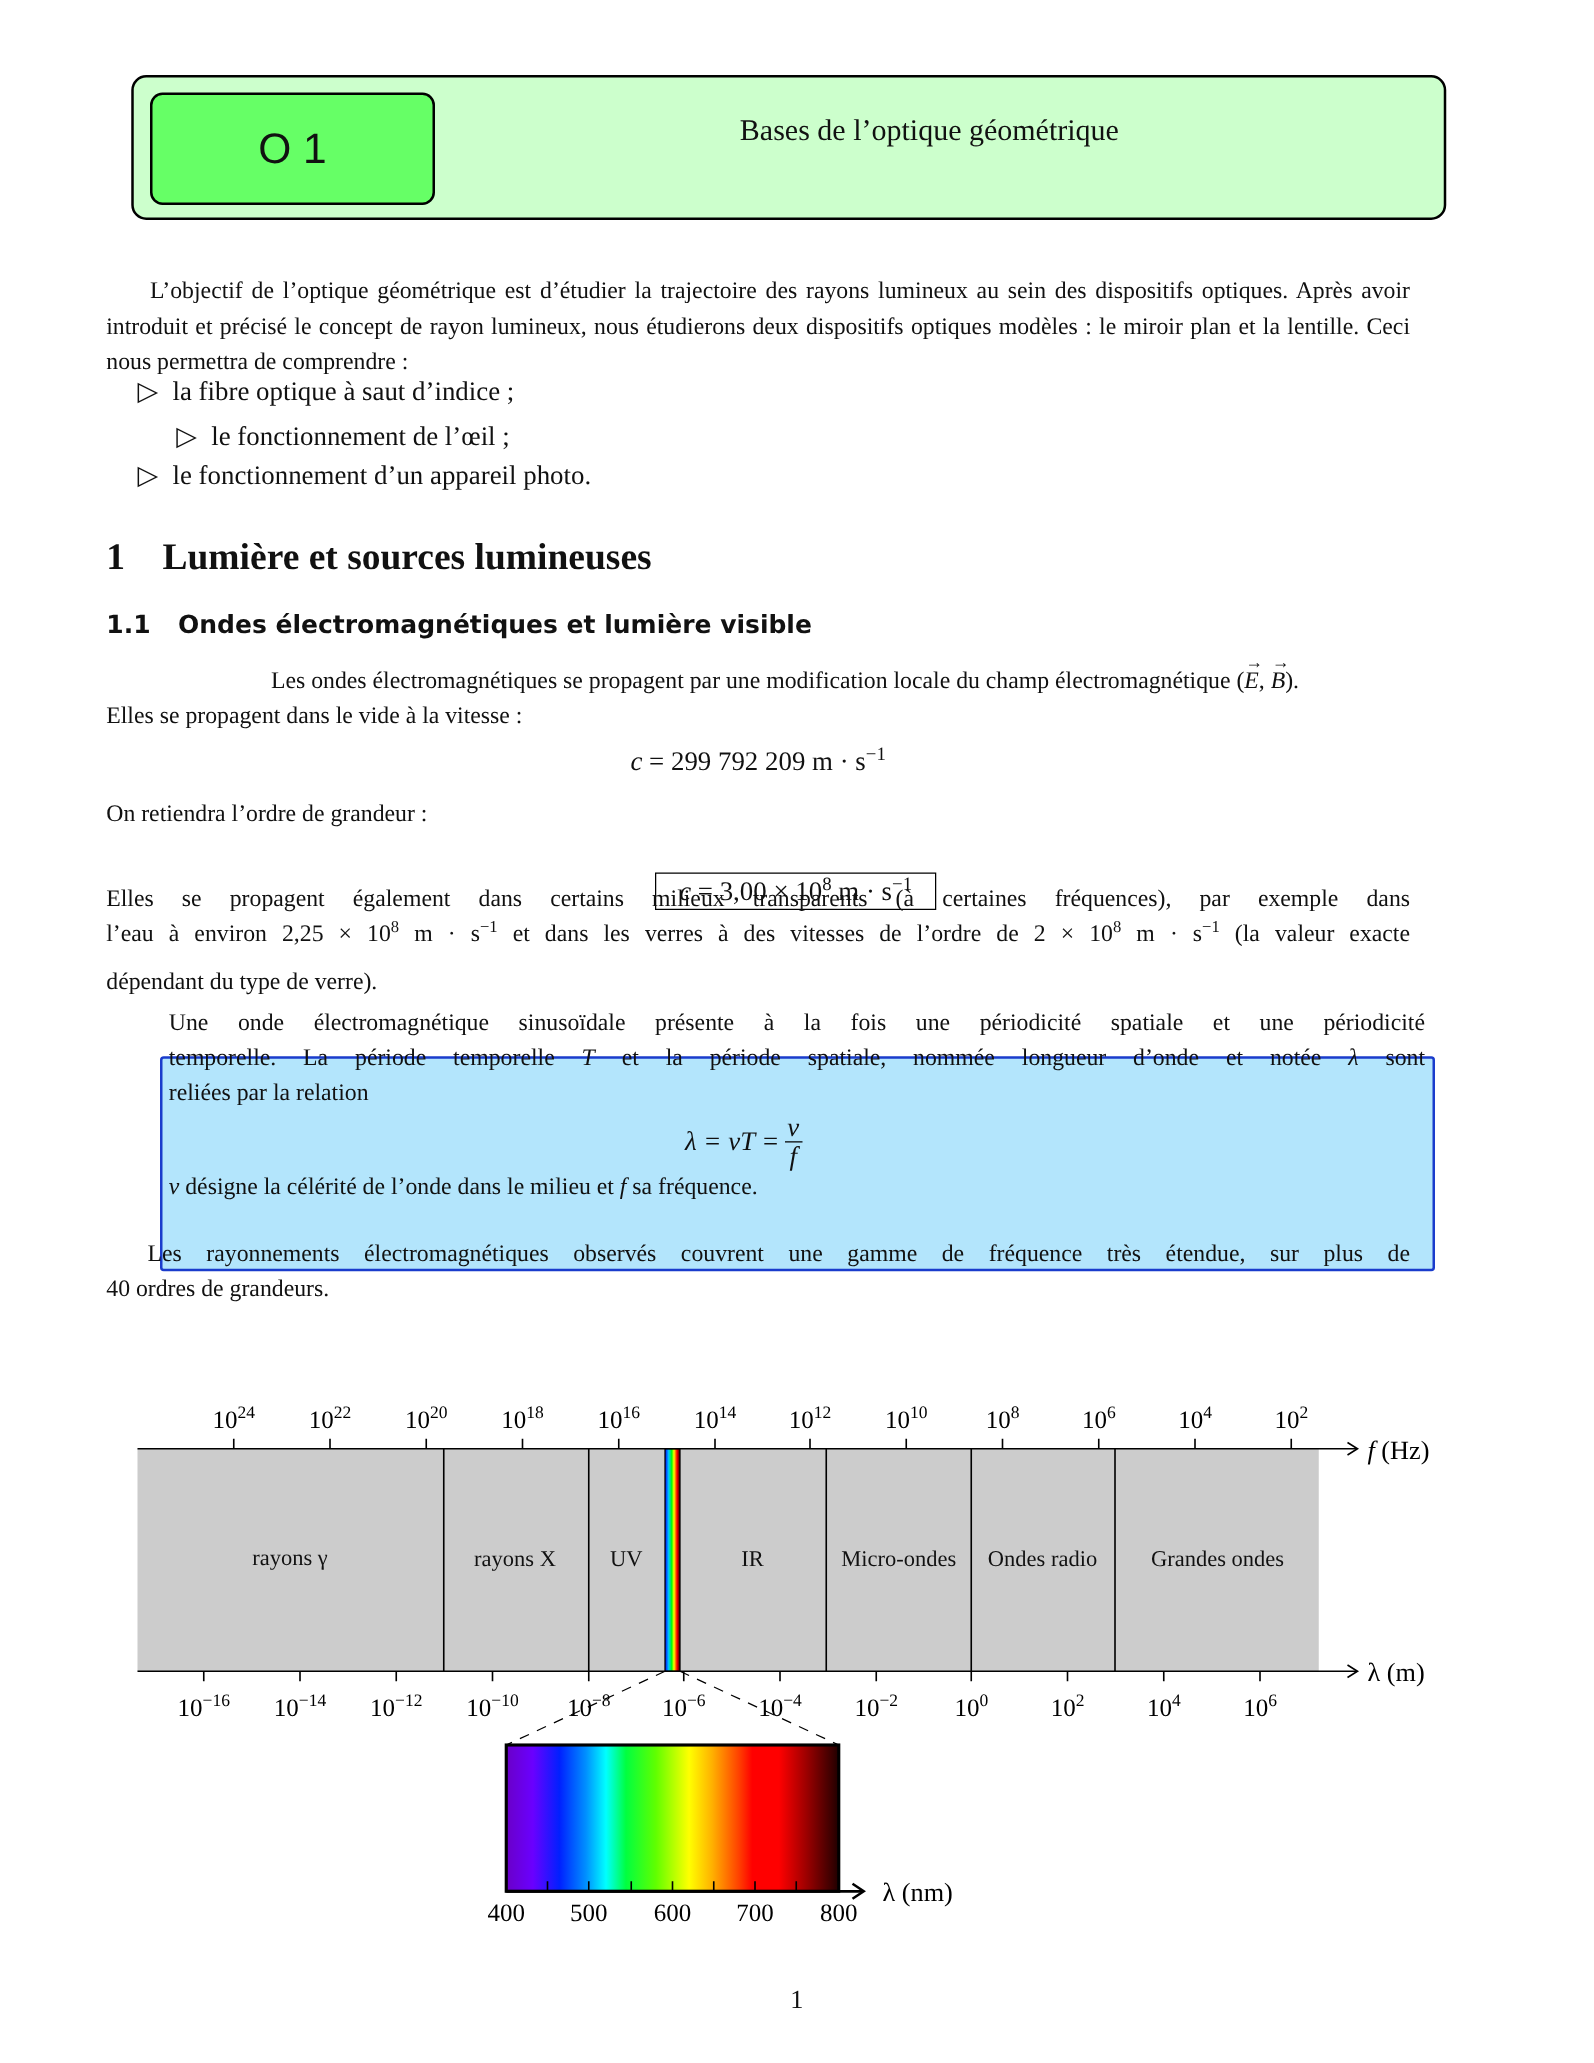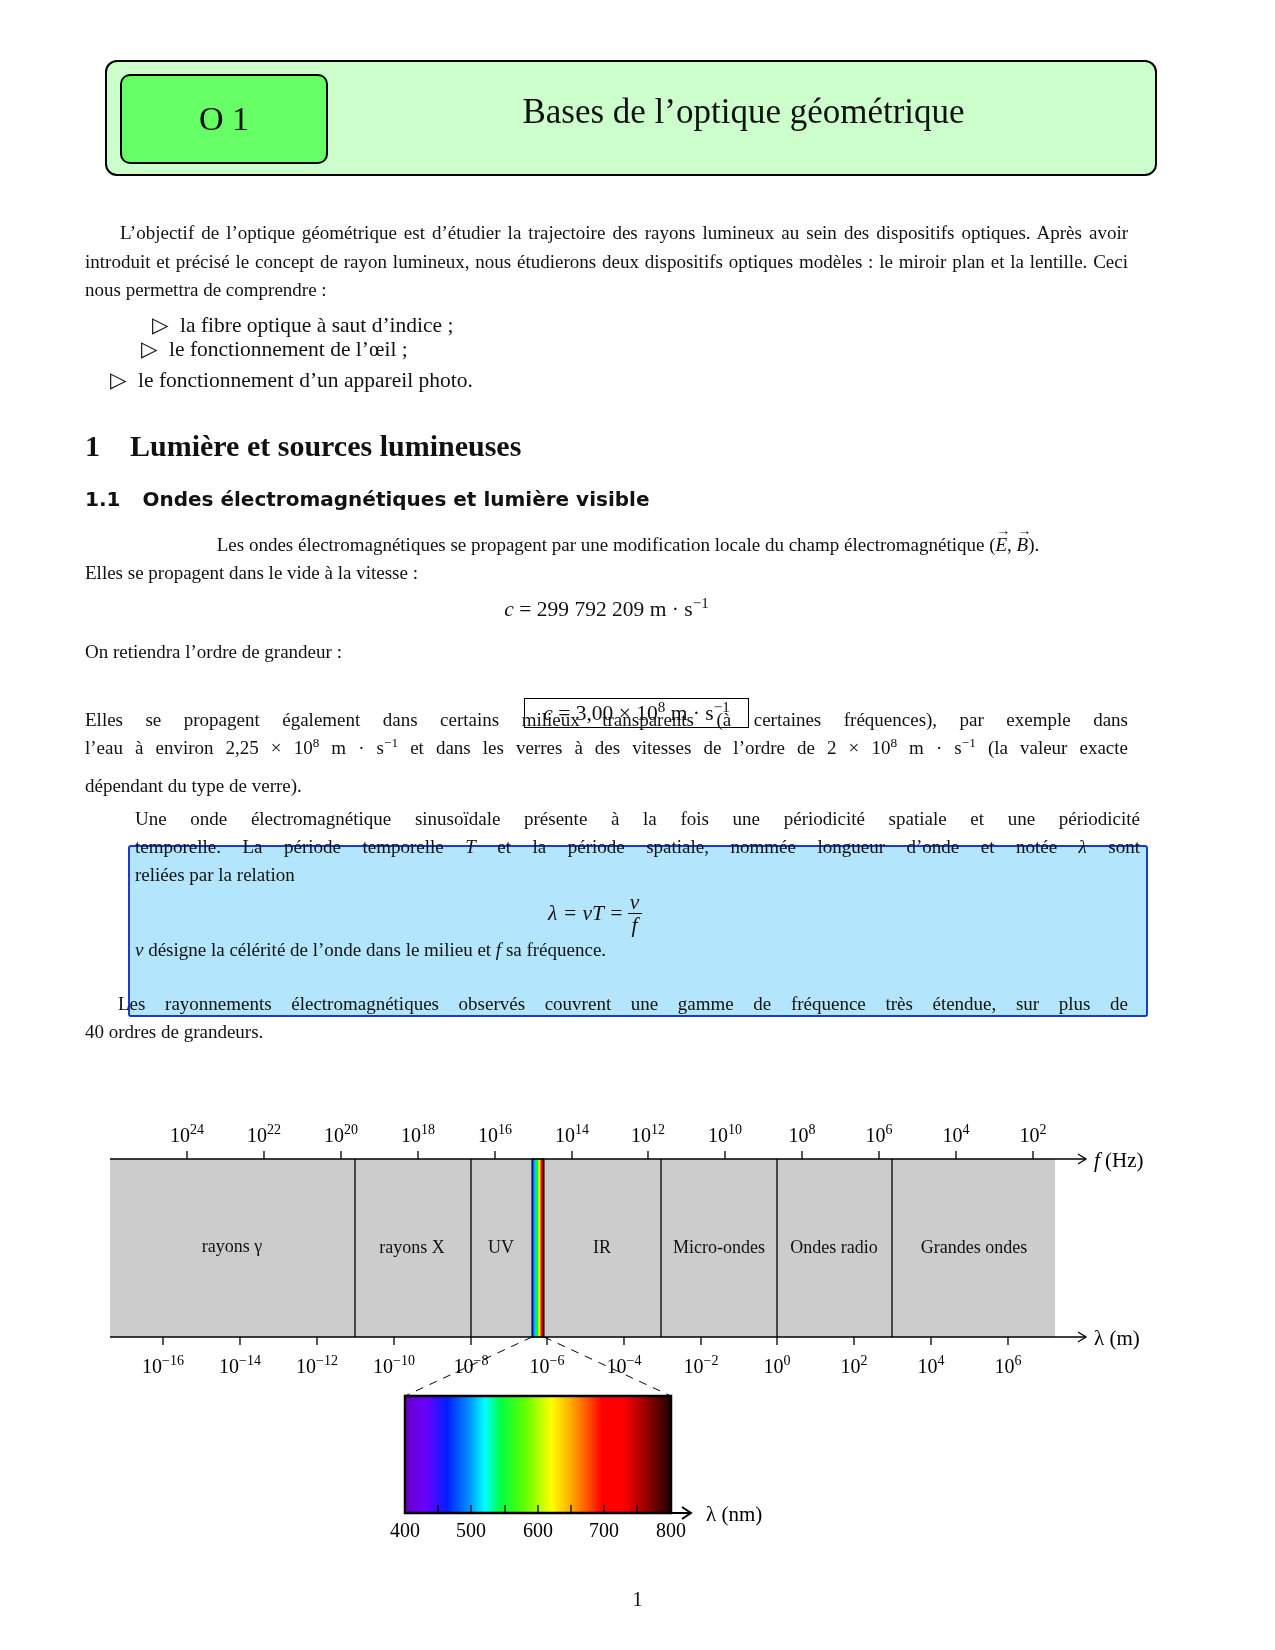--- a/index.html
+++ b/index.html
@@ -3,26 +3,26 @@
 <meta charset="utf-8">
 <style>
   html, body { margin:0; padding:0; background:#ffffff; }
   body { width:1275px; height:1650px; position:relative; overflow:hidden;
          font-family:"DejaVu Serif", "Liberation Serif", serif; color:#111; }
   .abs { position:absolute; }
 
   
   #banner { left:105px; top:60px; width:1052px; height:116px; background:#ccffcc;
             border:2.5px solid #000; border-radius:12px; box-sizing:border-box; }
-  #chapter-box { left:120px; top:74px; width:208px; height:90px; background:#66ff66;
+  #chapter-box { left:120px; top:74px; width:228px; height:90px; background:#66ff66;
             border:2px solid #000; border-radius:10px; box-sizing:border-box;
             display:flex; align-items:center; justify-content:center;
-            font-size:34px; font-family:Liberation Serif, serif; }
+            font-size:34px; font-family:Liberation Sans, sans-serif; }
   #chapter-title { left:330px; top:92px; width:827px; text-align:center;
-            font-family:"Liberation Serif", serif; font-size:35px; }
+            font-family:"Liberation Serif", serif; font-size:24px; }
 
   .para { font-family:"Liberation Serif", serif; font-size:19px; line-height:28.5px;
           text-align:justify; }
   .indent { text-indent:35px; }
   .bullet { font-family:"Liberation Serif", serif; font-size:21.5px; }
   .bullet .tri { display:inline-block; width:28px; }
 
   .h1 { font-family:Liberation Serif, serif; font-weight:bold; font-size:30px; }
   .h2 { font-family:"DejaVu Sans", sans-serif; font-weight:bold; font-size:20px; }
 
@@ -48,21 +48,21 @@
 <body>
 
 <div id="banner" class="abs"></div>
 <div id="chapter-box" class="abs">
   <span>O 1</span>
 </div>
 <div id="chapter-title" class="abs">Bases de l’optique géométrique</div>
 
 <div class="abs para indent" style="left:85px; top:219px; width:1043px;">L’objectif de l’optique géométrique est d’étudier la trajectoire des rayons lumineux au sein des dispositifs optiques. Après avoir introduit et précisé le concept de rayon lumineux, nous étudierons deux dispositifs optiques modèles : le miroir plan et la lentille. Ceci nous permettra de comprendre :</div>
 
-<div class="abs bullet" style="left:110px; top:312px;margin-left:42px;">
+<div class="abs bullet" style="left:110px; top:300px;">
   <span class="tri">▷</span><span>la fibre optique à saut d’indice ;</span>
 </div>
 <div class="abs bullet" style="left:110px; top:336px;padding-left:31px;">
   <span class="tri">▷</span><span>le fonctionnement de l’œil ;</span>
 </div>
 <div class="abs bullet" style="left:110px; top:367px;">
   <span class="tri">▷</span><span>le fonctionnement d’un appareil photo.</span>
 </div>
 
 <div class="abs h1" style="left:85px; top:429px;">

